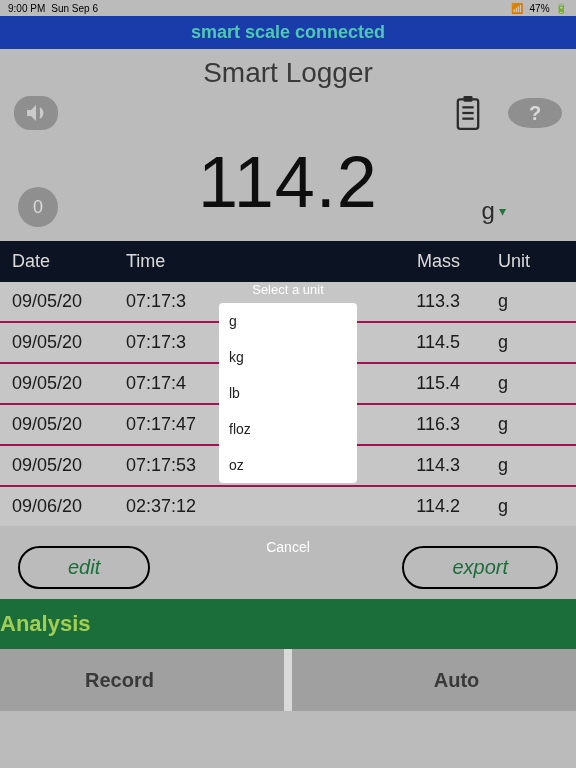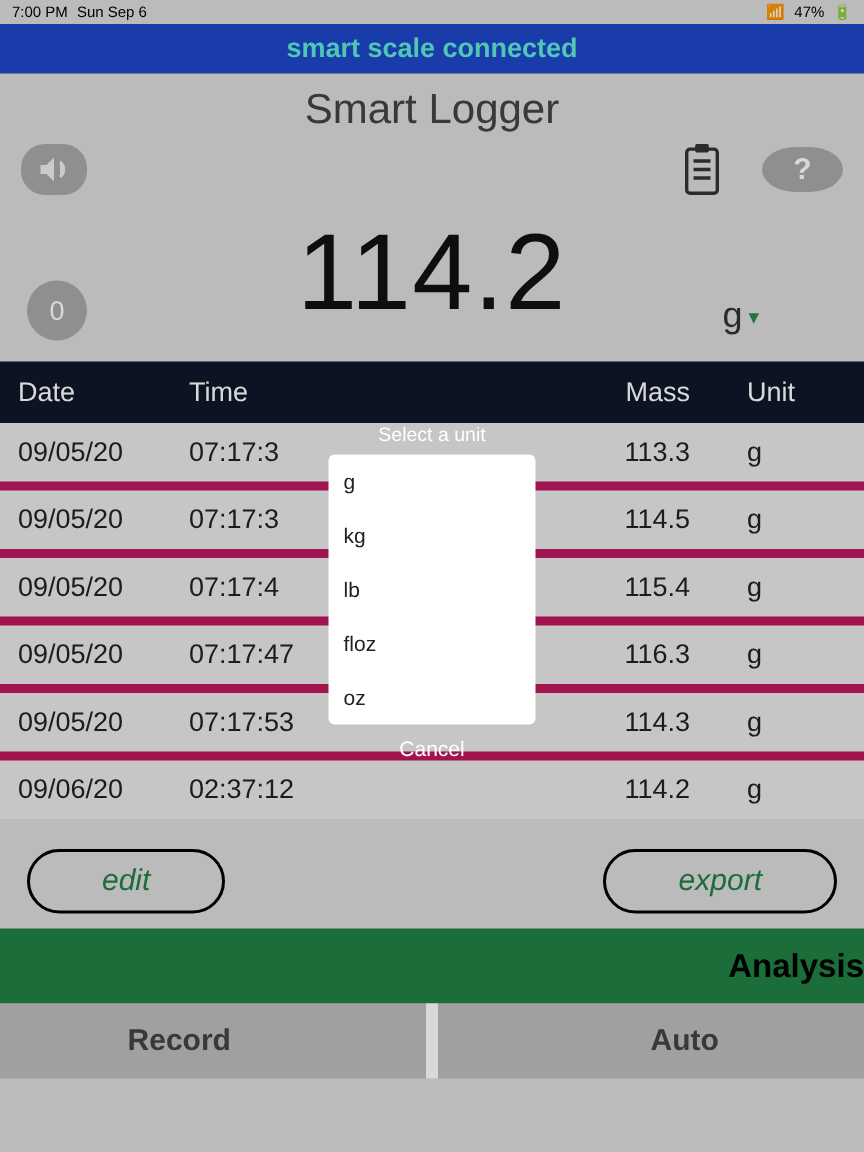--- a/index.html
+++ b/index.html
@@ -27,46 +27,46 @@
   .unit-sel { position: absolute; right: 70px; bottom: 16px; font-size: 24px; color: #333; display:flex; align-items:center; gap:4px; }
   .chev { font-size: 14px; color: #2a8a4a; }
 
   .table-head { background: #0f172a; color: #fff; display: flex; padding: 10px 8px; font-size: 18px; font-weight: 500; }
   .col-date  { width: 118px; padding-left: 4px; }
   .col-time  { width: 150px; }
   .col-mass  { width: 170px; text-align: right; padding-right: 38px; margin-left:auto;}
   .col-unit  { width: 70px; }
 
   .rows { background: #e9e9e9; }
-  .row { display: flex; padding: 9px 8px; font-size: 18px; color: #222; border-bottom: 6px solid #be185d; }
+  .row { display: flex; padding: 9px 8px; font-size: 18px; color: #222; border-bottom: 2px solid #be185d; }
   .row:last-child { border-bottom: none; }
   .row .col-mass { text-align:right; padding-right: 38px; }
 
   .action-row { display:flex; justify-content: space-between; padding: 20px 18px 10px; }
   .pill-btn { border: 2px solid #000000; color: #208045; background: transparent; border-radius: 26px; padding: 8px 48px; font-size: 20px; font-weight: 500; font-style: italic; }
 
-  .analysis-bar { background: #208045; color:#000000; text-align:right; font-size: 22px; font-weight: 600; padding: 12px 0; }
+  .analysis-bar { background: #208045; color:#bef264; text-align:left; font-size: 22px; font-weight: 600; padding: 12px 0; }
 
-  .bottom-tabs { display:flex; background: #bdbdbd; height: 50px; gap: 45px; }
+  .bottom-tabs { display:flex; background: #bdbdbd; height: 62px; gap: 45px; }
   .bottom-tabs .tab { flex:1; display:flex; align-items:center; justify-content:center; font-size: 20px; font-weight: 600; color: #444; }
   .tab-divider { width: 8px; background: #fff; }
 
   
   .modal { position: absolute; z-index: 10; left: 50%; top: 280px; transform: translateX(-50%); width: 138px; color:#fff; text-align:center; }
   .modal-title { font-size: 13px; padding: 2px 0 6px; }
   .modal-list { background:#fff; color:#222; text-align:left; border-radius: 4px; overflow:hidden; }
   .modal-list .opt { padding: 10px 10px; font-size: 14px; }
-  .modal-cancel { font-size: 14px; padding: 8px 0 0; }
+  .modal-cancel { font-size: 14px; padding: 8px 0 0; margin-top: 48px; }
 </style>
 </head>
 <body>
 
 <div class="status-bar">
   <div class="status-left">
-    <span>7:00 PM</span>
+    <span>9:00 PM</span>
     <span>Sun Sep 6</span>
   </div>
   <div class="status-right">
     <span>📶</span>
     <span>47%</span>
     <span>🔋</span>
   </div>
 </div>
 
 <div class="banner">smart scale connected</div>

